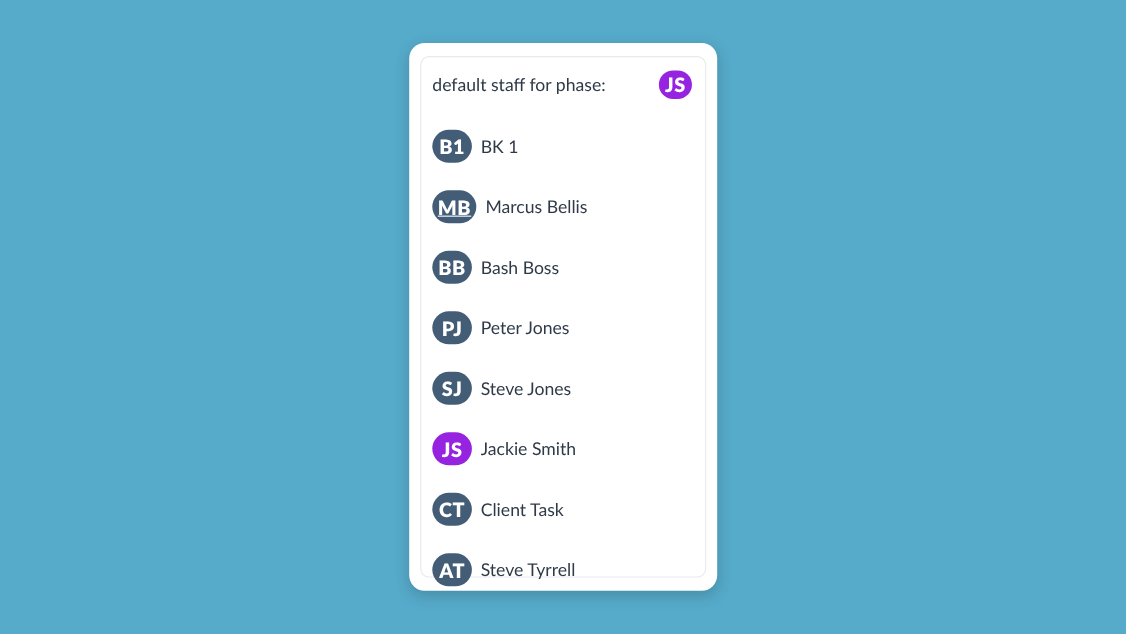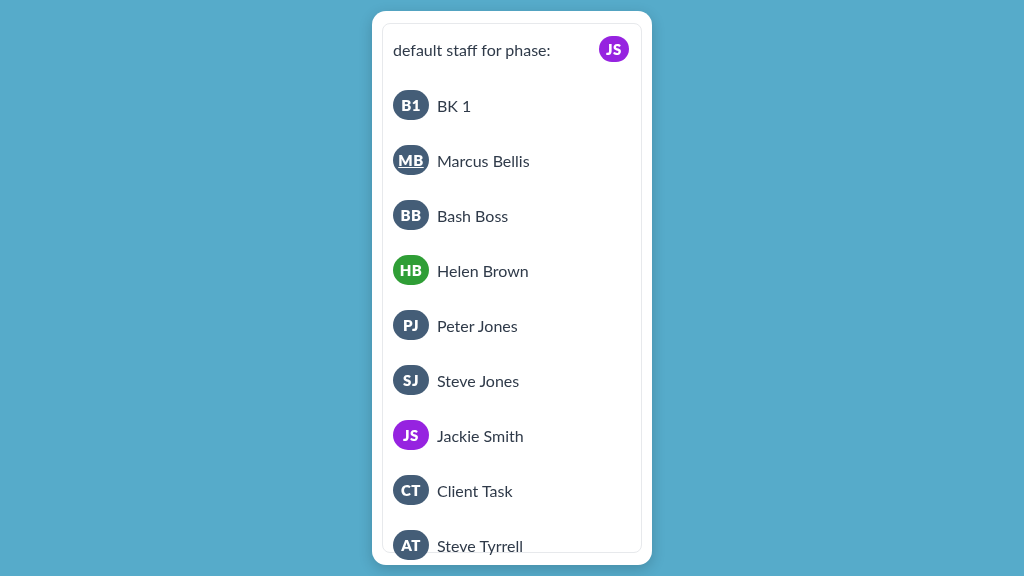--- a/index.html
+++ b/index.html
@@ -8,21 +8,21 @@
       height: 576px;
       background: #56abca;
       font-family: "Segoe UI", "Lato", "Helvetica Neue", Arial, sans-serif;
       display: flex;
       align-items: center;
       justify-content: center;
       color: #2f3a49;
     }
     .card {
       width: 280px;
-      height: 554px;
+      height: 498px;
       background: #ffffff;
       border-radius: 14px;
       box-shadow: 0 4px 14px rgba(0,0,0,0.18);
       padding: 12px 10px;
     }
     .inner-panel {
       width: 100%;
       height: 100%;
       border: 1px solid #e7e9ec;
       border-radius: 8px;
@@ -42,21 +42,21 @@
     .badge {
       display: inline-flex;
       align-items: center;
       justify-content: center;
       height: 26px;
       min-width: 30px;
       padding: 0 5px;
       border-radius: 13px;
       color: #ffffff;
       font-weight: 800;
-      font-size: 15px;
+      font-size: 18px;
       letter-spacing: 0.5px;
       flex-shrink: 0;
     }
     .badge-lg {
       height: 30px;
       min-width: 36px;
       border-radius: 15px;
     }
     .list {
       display: flex;
@@ -95,24 +95,20 @@
         </div>
         <div class="list-item">
           <span class="badge badge-lg" style="background: rgb(68, 93, 119); text-decoration: underline;">MB</span>
           <span class="item-label">Marcus Bellis</span>
         </div>
         <div class="list-item">
           <span class="badge badge-lg" style="background: rgb(68, 93, 119);">BB</span>
           <span class="item-label">Bash Boss</span>
         </div>
         <div class="list-item">
-          <span class="badge badge-lg" style="background: rgb(47, 158, 54);">HB</span>
-          <span class="item-label">Helen Brown</span>
-        </div>
-        <div class="list-item">
           <span class="badge badge-lg" style="background: rgb(68, 93, 119);">PJ</span>
           <span class="item-label">Peter Jones</span>
         </div>
         <div class="list-item">
           <span class="badge badge-lg" style="background: rgb(68, 93, 119);">SJ</span>
           <span class="item-label">Steve Jones</span>
         </div>
         <div class="list-item">
           <span class="badge badge-lg" style="background: rgb(150, 35, 224);">JS</span>
           <span class="item-label">Jackie Smith</span>

